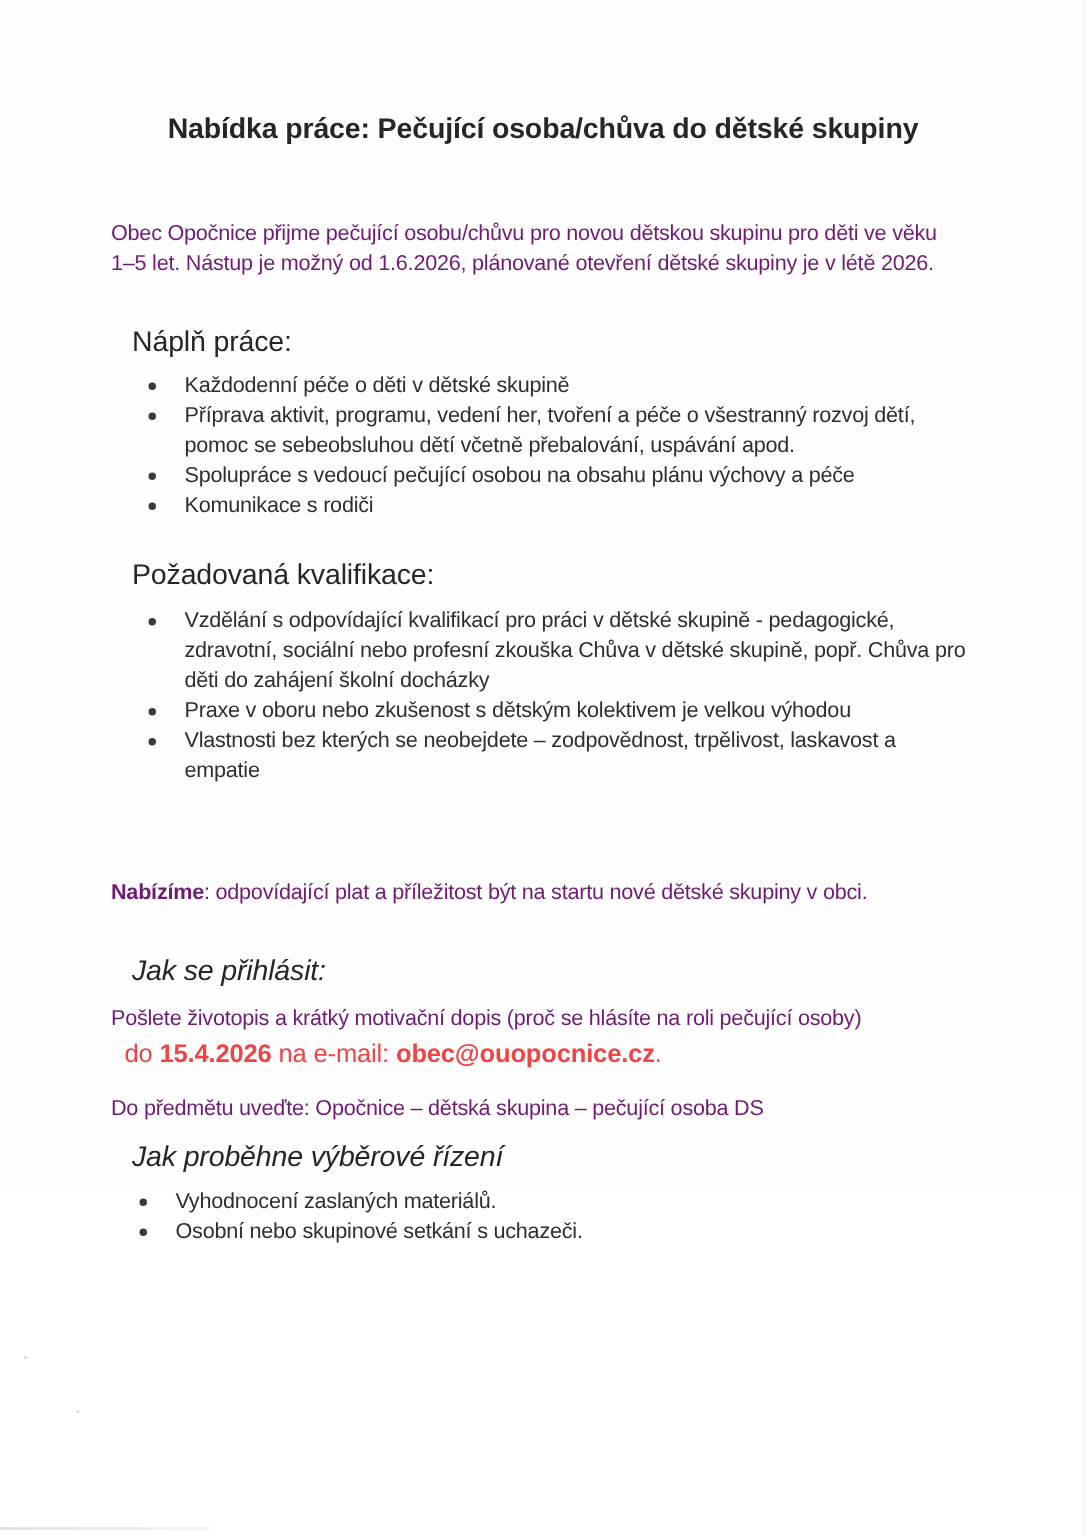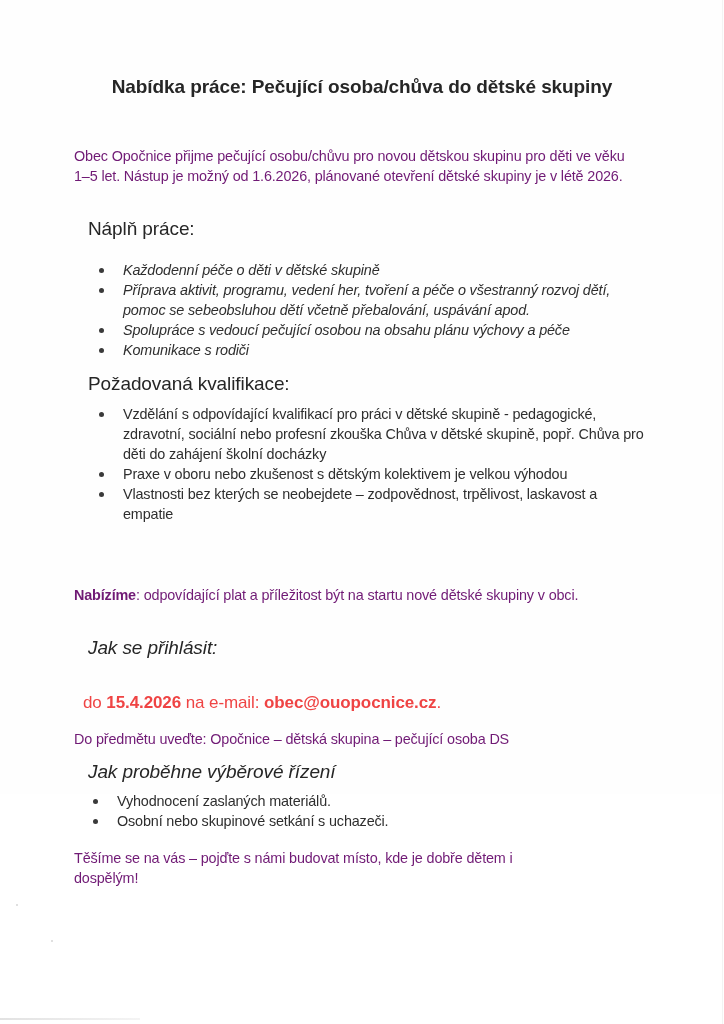--- a/index.html
+++ b/index.html
@@ -105,54 +105,54 @@
 <body>
 
 <div class="page">
 
   <div class="title">Nabídka práce: Pečující osoba/chůva do dětské skupiny</div>
 
   <div class="body-text" style="top:146px;">Obec Opočnice přijme pečující osobu/chůvu pro novou dětskou skupinu pro děti ve věku 1–5 let. Nástup je možný od 1.6.2026, plánované otevření dětské skupiny je v létě 2026.</div>
 
   <div class="heading" style="top:218px;">Náplň práce:</div>
 
-  <ul class="blist" style="left:99px; top:260px; width:540px;font-style:italic;">
+  <ul class="blist" style="left:99px; top:247px; width:540px;">
     <li>Každodenní péče o děti v dětské skupině</li>
     <li>Příprava aktivit, programu, vedení her, tvoření a péče o všestranný rozvoj dětí, pomoc se sebeobsluhou dětí včetně přebalování, uspávání apod.</li>
     <li>Spolupráce s vedoucí pečující osobou na obsahu plánu výchovy a péče</li>
     <li>Komunikace s rodiči</li>
   </ul>
 
   <div class="heading" style="top:373px;">Požadovaná kvalifikace:</div>
 
   <ul class="blist" style="left:99px; top:404px; width:552px;">
     <li>Vzdělání s odpovídající kvalifikací pro práci v dětské skupině - pedagogické, zdravotní, sociální nebo profesní zkouška Chůva v dětské skupině, popř. Chůva pro děti do zahájení školní docházky</li>
     <li>Praxe v oboru nebo zkušenost s dětským kolektivem je velkou výhodou</li>
     <li>Vlastnosti bez kterých se neobejdete – zodpovědnost, trpělivost, laskavost a empatie</li>
   </ul>
 
   <div class="body-text" style="top:585px; width:520px;">
     <b>Nabízíme</b><span>: odpovídající plat a příležitost být na startu nové dětské skupiny v obci.</span>
   </div>
 
   <div class="heading italic" style="top:637px;">Jak se přihlásit:</div>
 
+  <div class="body-text" style="top:669px; width:570px;">Pošlete životopis a krátký motivační dopis (proč se hlásíte na roli pečující osoby)</div>
 
   <div class="big-line">
     <span>do </span><b>15.4.2026</b><span> na e-mail: </span><b>obec@ouopocnice.cz</b><span>.</span>
   </div>
 
   <div class="body-text" style="top:729px; width:570px;">Do předmětu uveďte: Opočnice – dětská skupina – pečující osoba DS</div>
 
   <div class="heading italic" style="top:761px;">Jak proběhne výběrové řízení</div>
 
   <ul class="blist" style="left:93px; top:791px; width:540px;">
     <li>Vyhodnocení zaslaných materiálů.</li>
     <li>Osobní nebo skupinové setkání s uchazeči.</li>
   </ul>
 
-  <div class="body-text" style="top:848px; width:500px;">Těšíme se na vás – pojďte s námi budovat místo, kde je dobře dětem i dospělým!</div>
 
   <div class="scan-speck" style="left:16px; top:904px;"></div>
   <div class="scan-speck" style="left:51px; top:940px;"></div>
   <div class="scan-edge-bottom"></div>
   <div class="scan-edge-right"></div>
 </div>
 
 </body></html>

